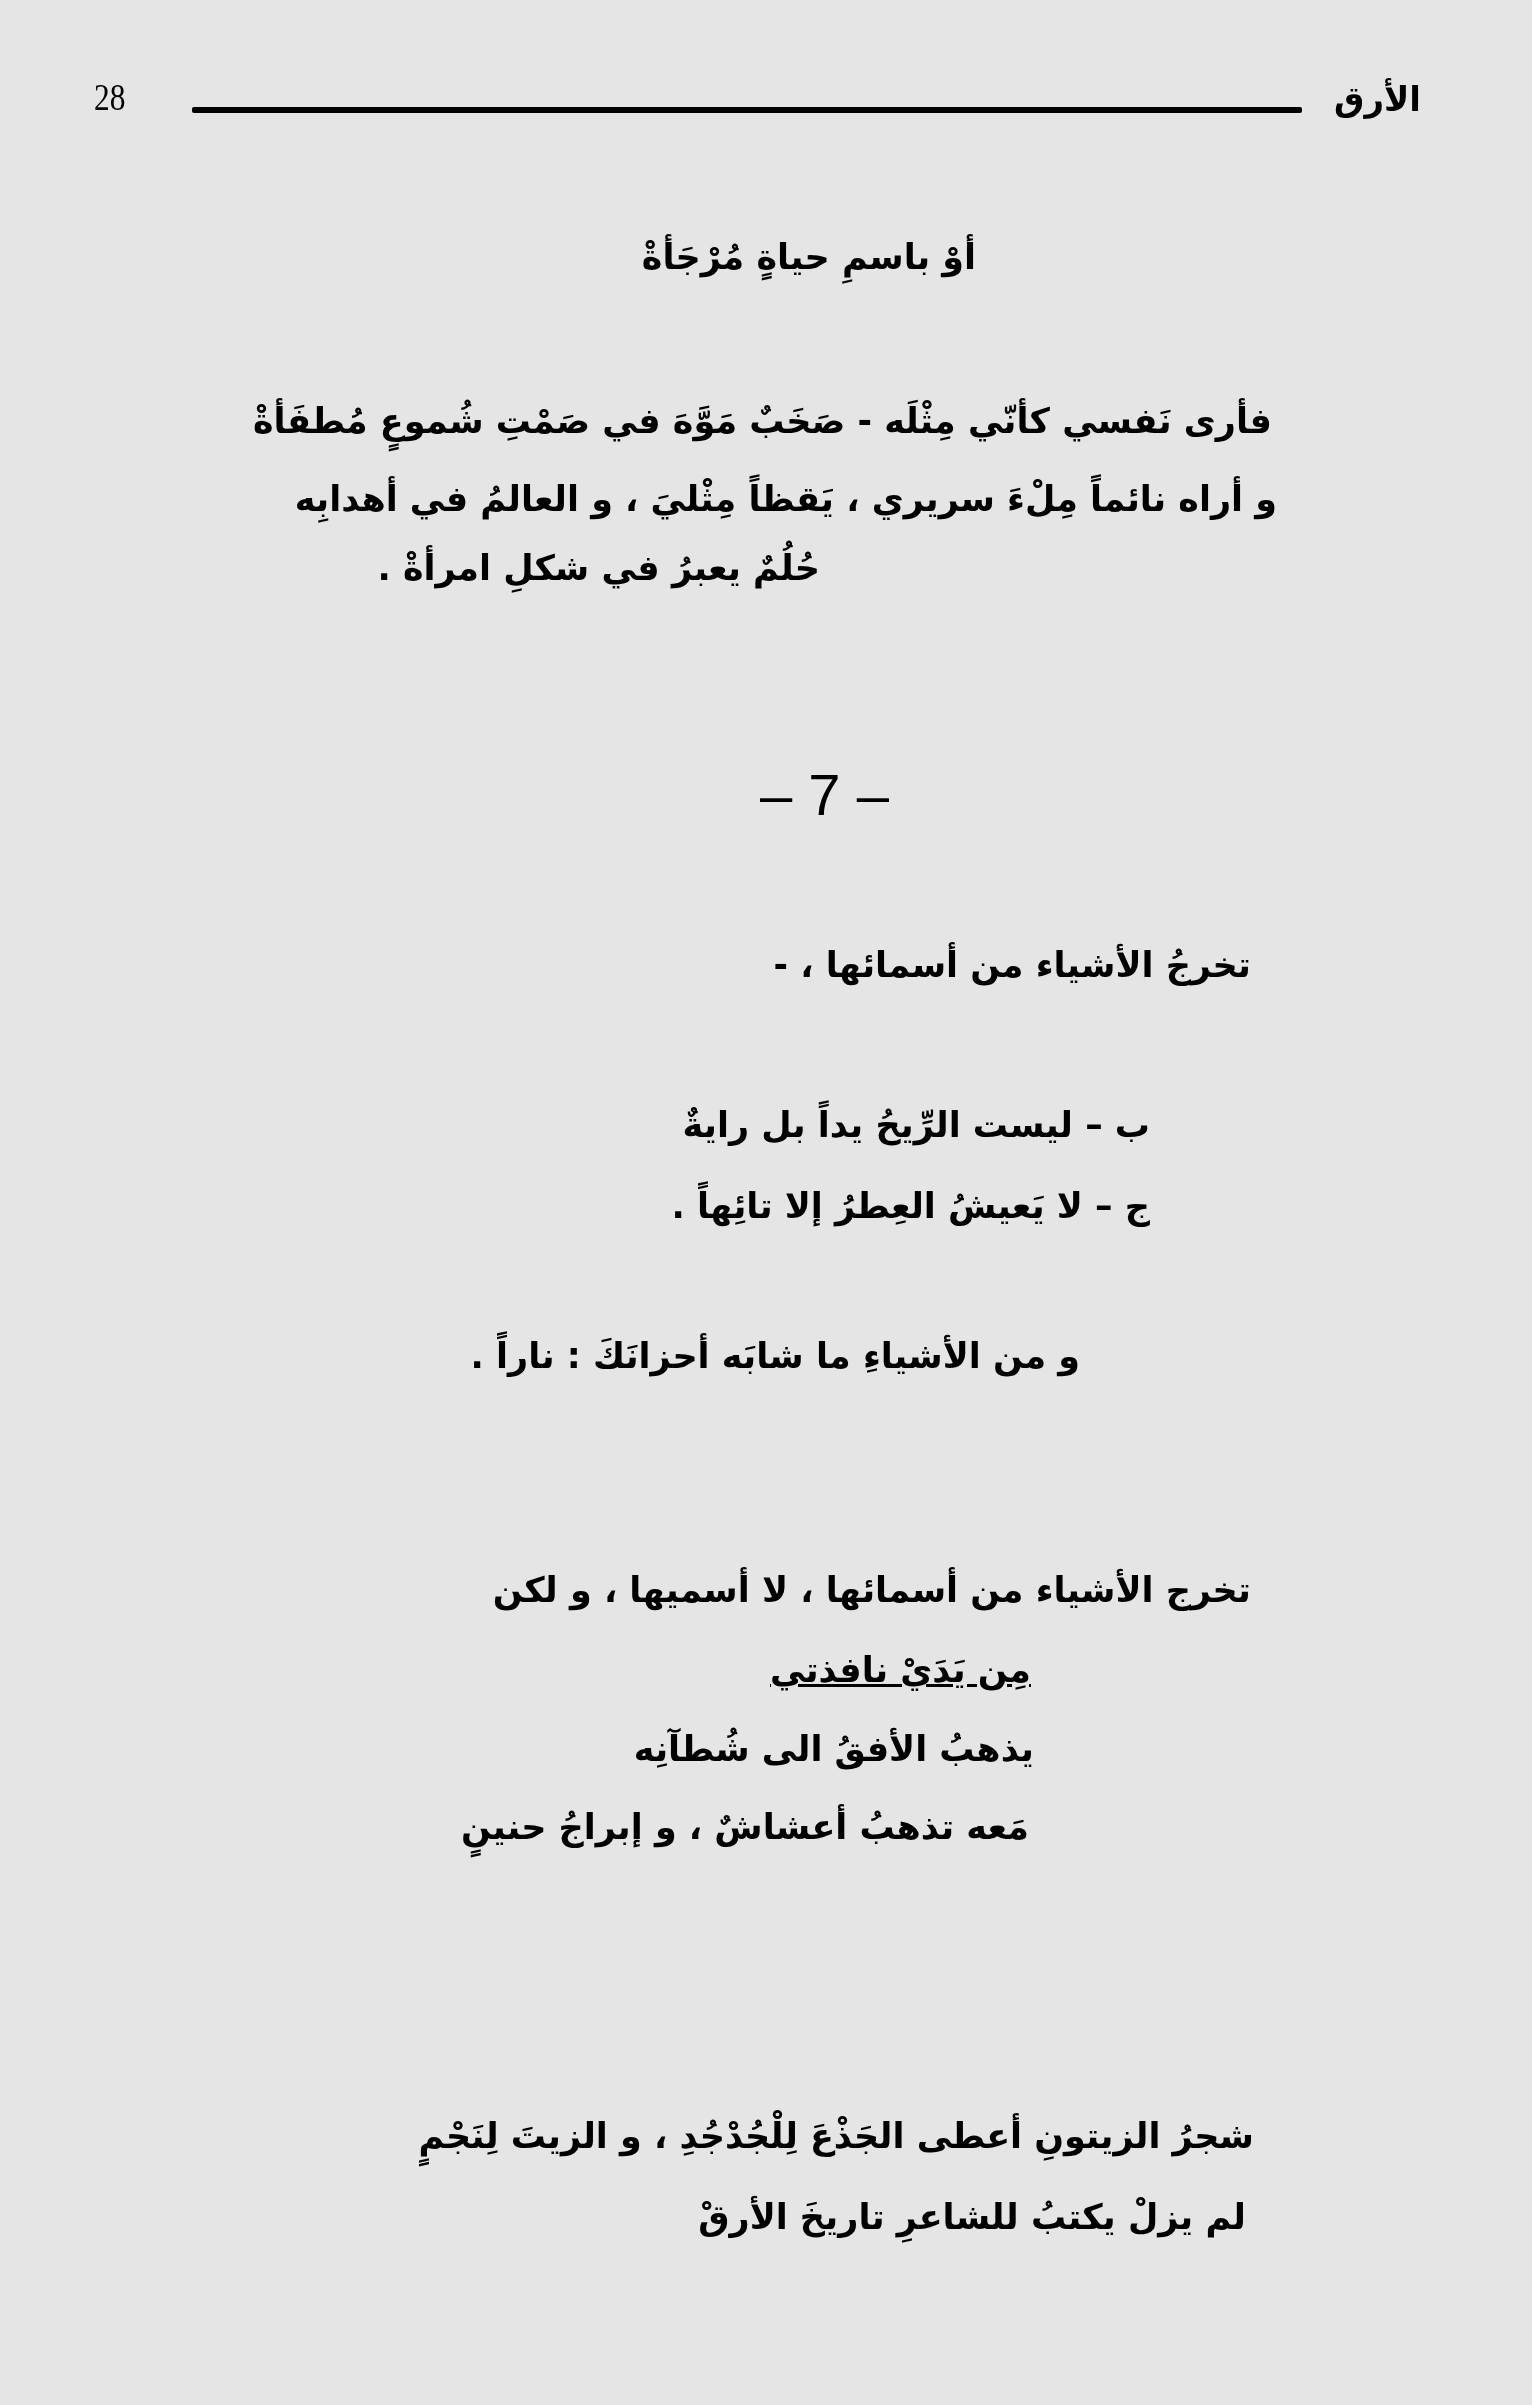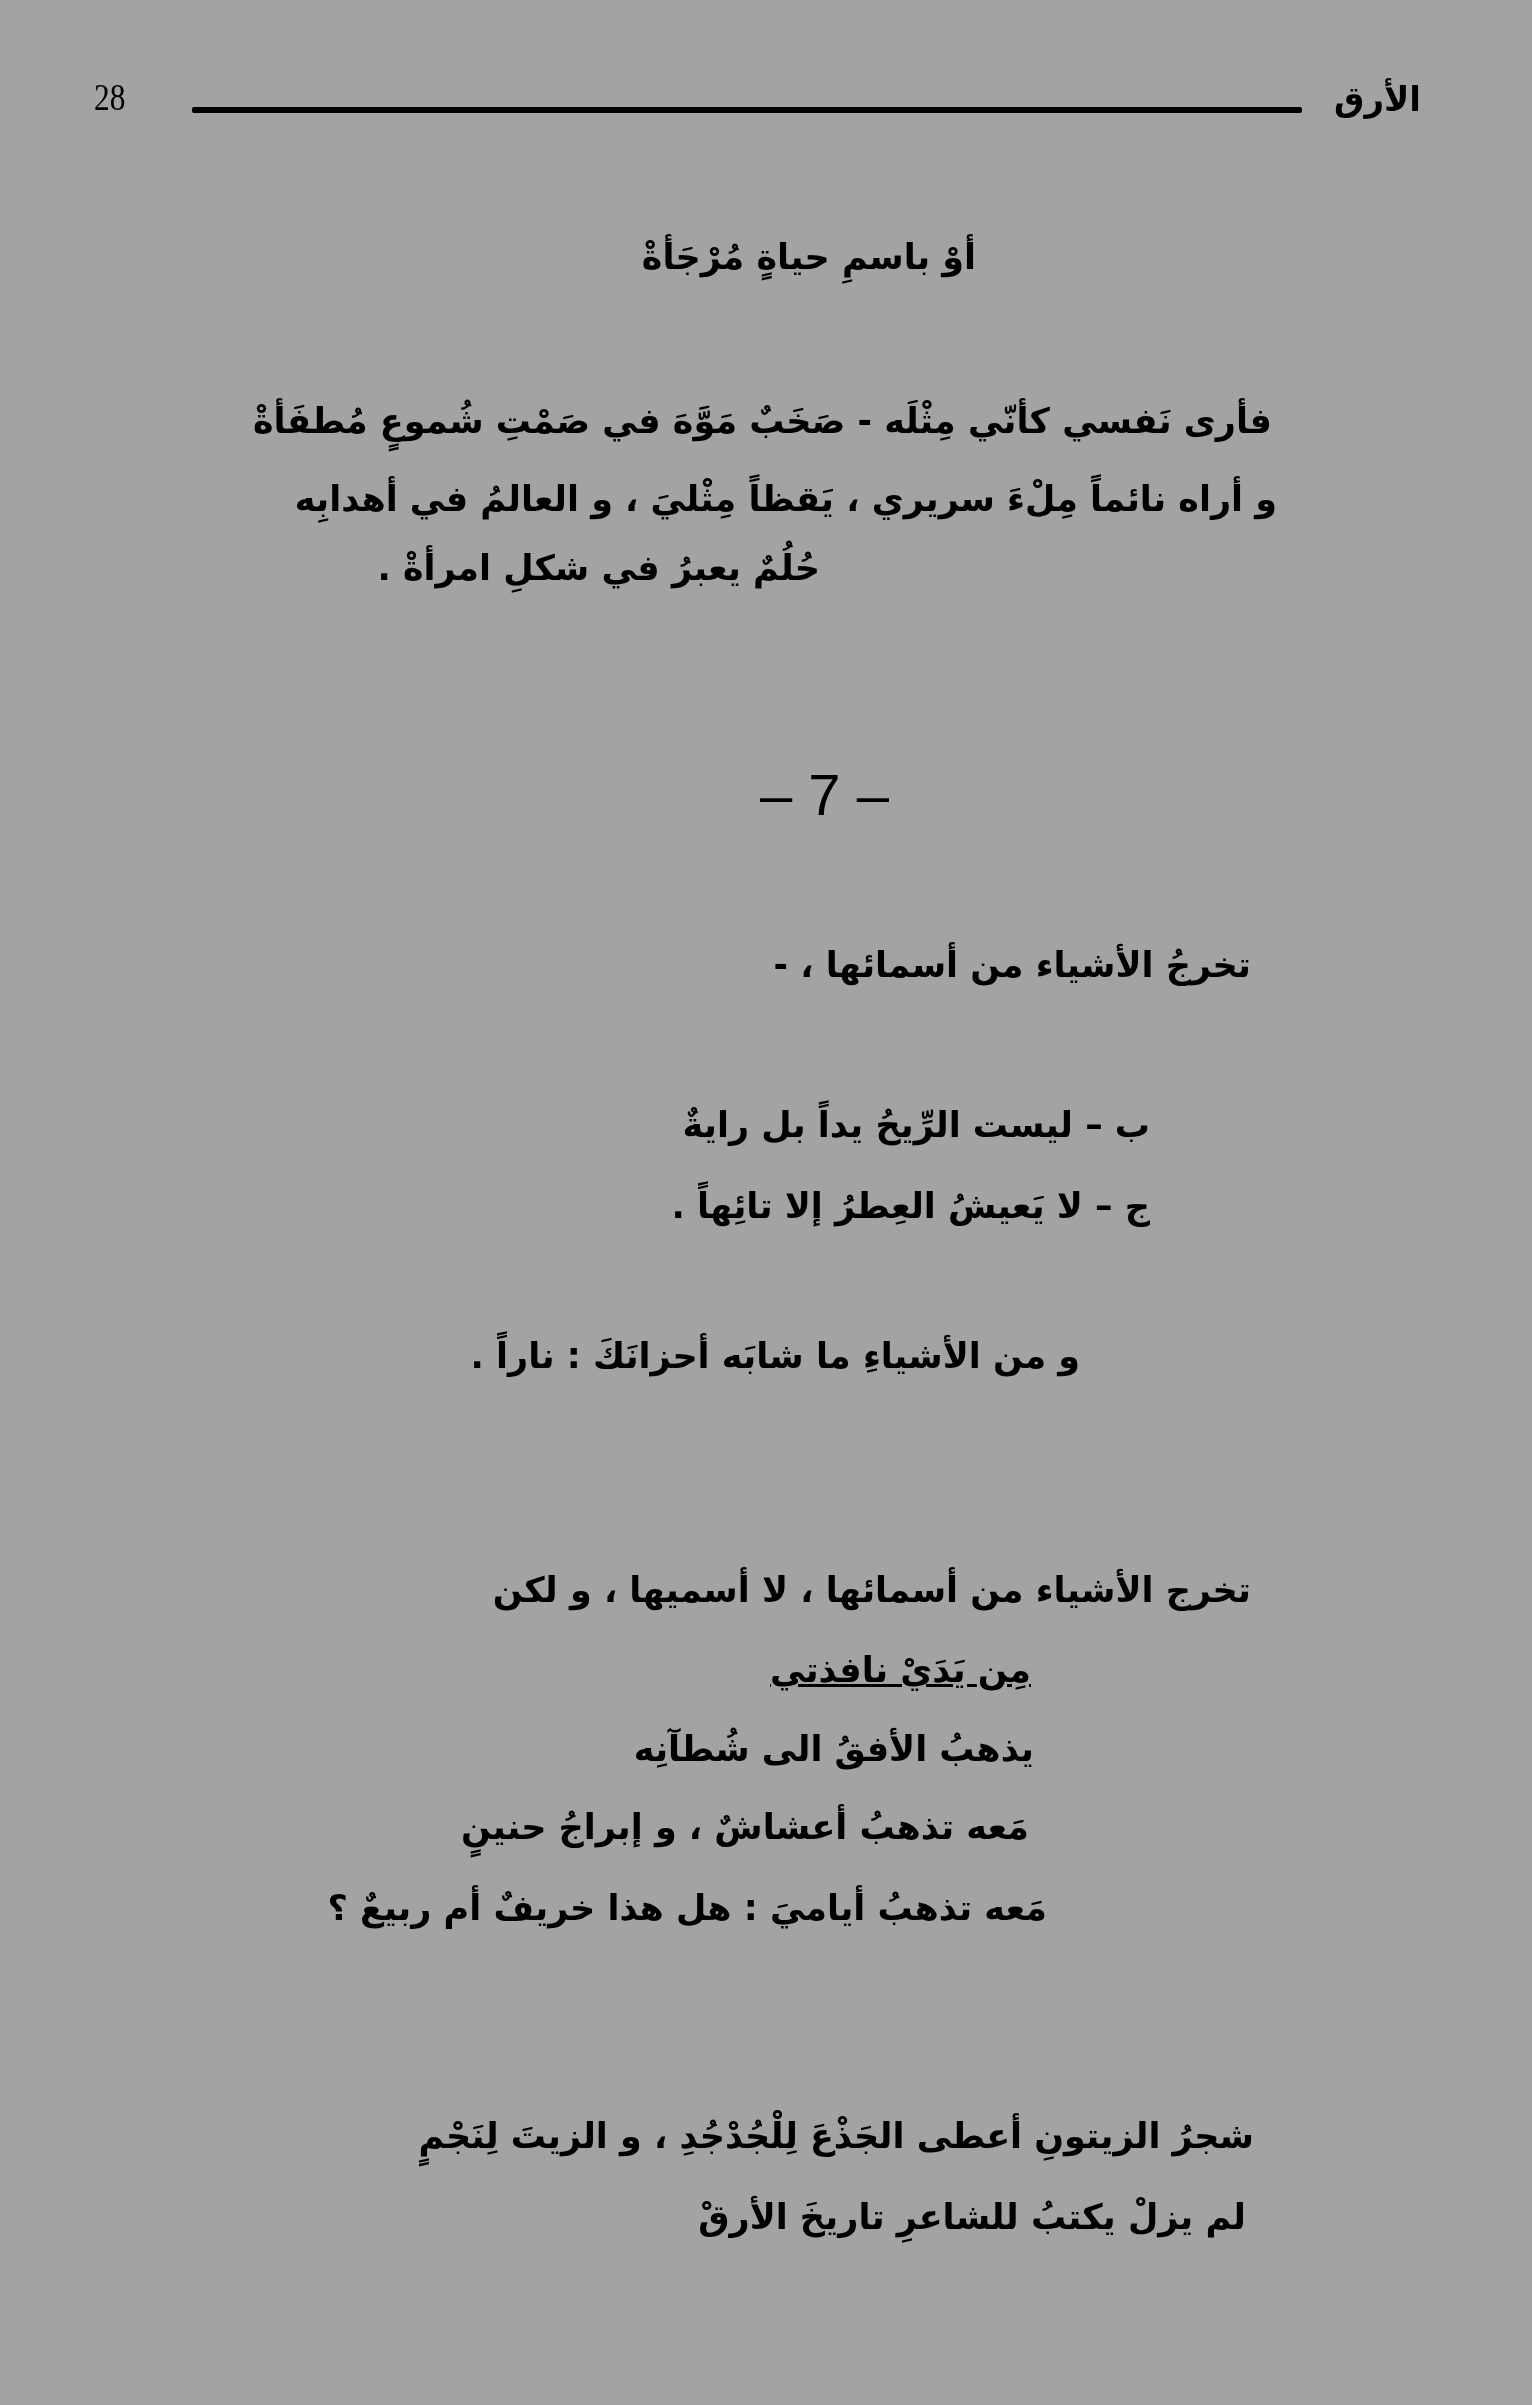--- a/index.html
+++ b/index.html
@@ -1,17 +1,17 @@
 <!DOCTYPE html>
 <html style="font-size:15px"><head>
 <meta charset="utf-8">
 <style>
   html, body { margin: 0; padding: 0; background: #ffffff; }
   body { width: 1533px; height: 2406px; position: relative; overflow: hidden; color: #000; }
-  .page { position: absolute; left: 0; top: 0; width: 1533px; height: 2406px; background: #a3a3a3; }
+  .page { position: absolute; left: 0; top: 0; width: 1533px; height: 2406px; background: #e5e5e5; }
   .page-number {
     position: absolute; left: 94px; top: 77px;
     font-family: "Liberation Serif", serif; font-size: 37px; line-height: 41px;
     transform: scaleX(0.85); transform-origin: left center;
   }
   .running-title {
     position: absolute; right: 112px; top: 79px; direction: rtl;
     font-family: "DejaVu Sans", sans-serif; font-weight: bold; font-size: 34px; line-height: 41px;
   }
   .header-rule {
@@ -47,19 +47,18 @@
 
   <div class="line" style="right:282px; top:942px;">تخرجُ الأشياء من أسمائها ، -</div>
   <div class="line" style="right:383px; top:1102px;">ب – ليست الرِّيحُ يداً بل رايةٌ</div>
   <div class="line" style="right:383px; top:1183px;">ج – لا يَعيشُ العِطرُ إلا تائِهاً .</div>
   <div class="line" style="right:453px; top:1333px;">و من الأشياءِ ما شابَه أحزانَكَ : ناراً .</div>
 
   <div class="line" style="right:282px; top:1567px;">تخرج الأشياء من أسمائها ، لا أسميها ، و لكن</div>
   <div class="line" style="right:502px; top:1647px;text-decoration:underline;">مِن يَدَيْ نافذتي</div>
   <div class="line" style="right:499px; top:1726px;">يذهبُ الأفقُ الى شُطآنِه</div>
   <div class="line" style="right:504px; top:1804px;">مَعه تذهبُ أعشاشٌ ، و إبراجُ حنينٍ</div>
-  <div class="line" style="right:486px; top:1885px;">مَعه تذهبُ أياميَ : هل هذا خريفٌ أم ربيعٌ ؟</div>
 
   <div class="line" style="right:279px; top:2113px;">شجرُ الزيتونِ أعطى الجَذْعَ لِلْجُدْجُدِ ، و الزيتَ لِنَجْمٍ</div>
   <div class="line" style="right:287px; top:2194px;">لم يزلْ يكتبُ للشاعرِ تاريخَ الأرقْ</div>
 
 </div>
 
 
 </body></html>

